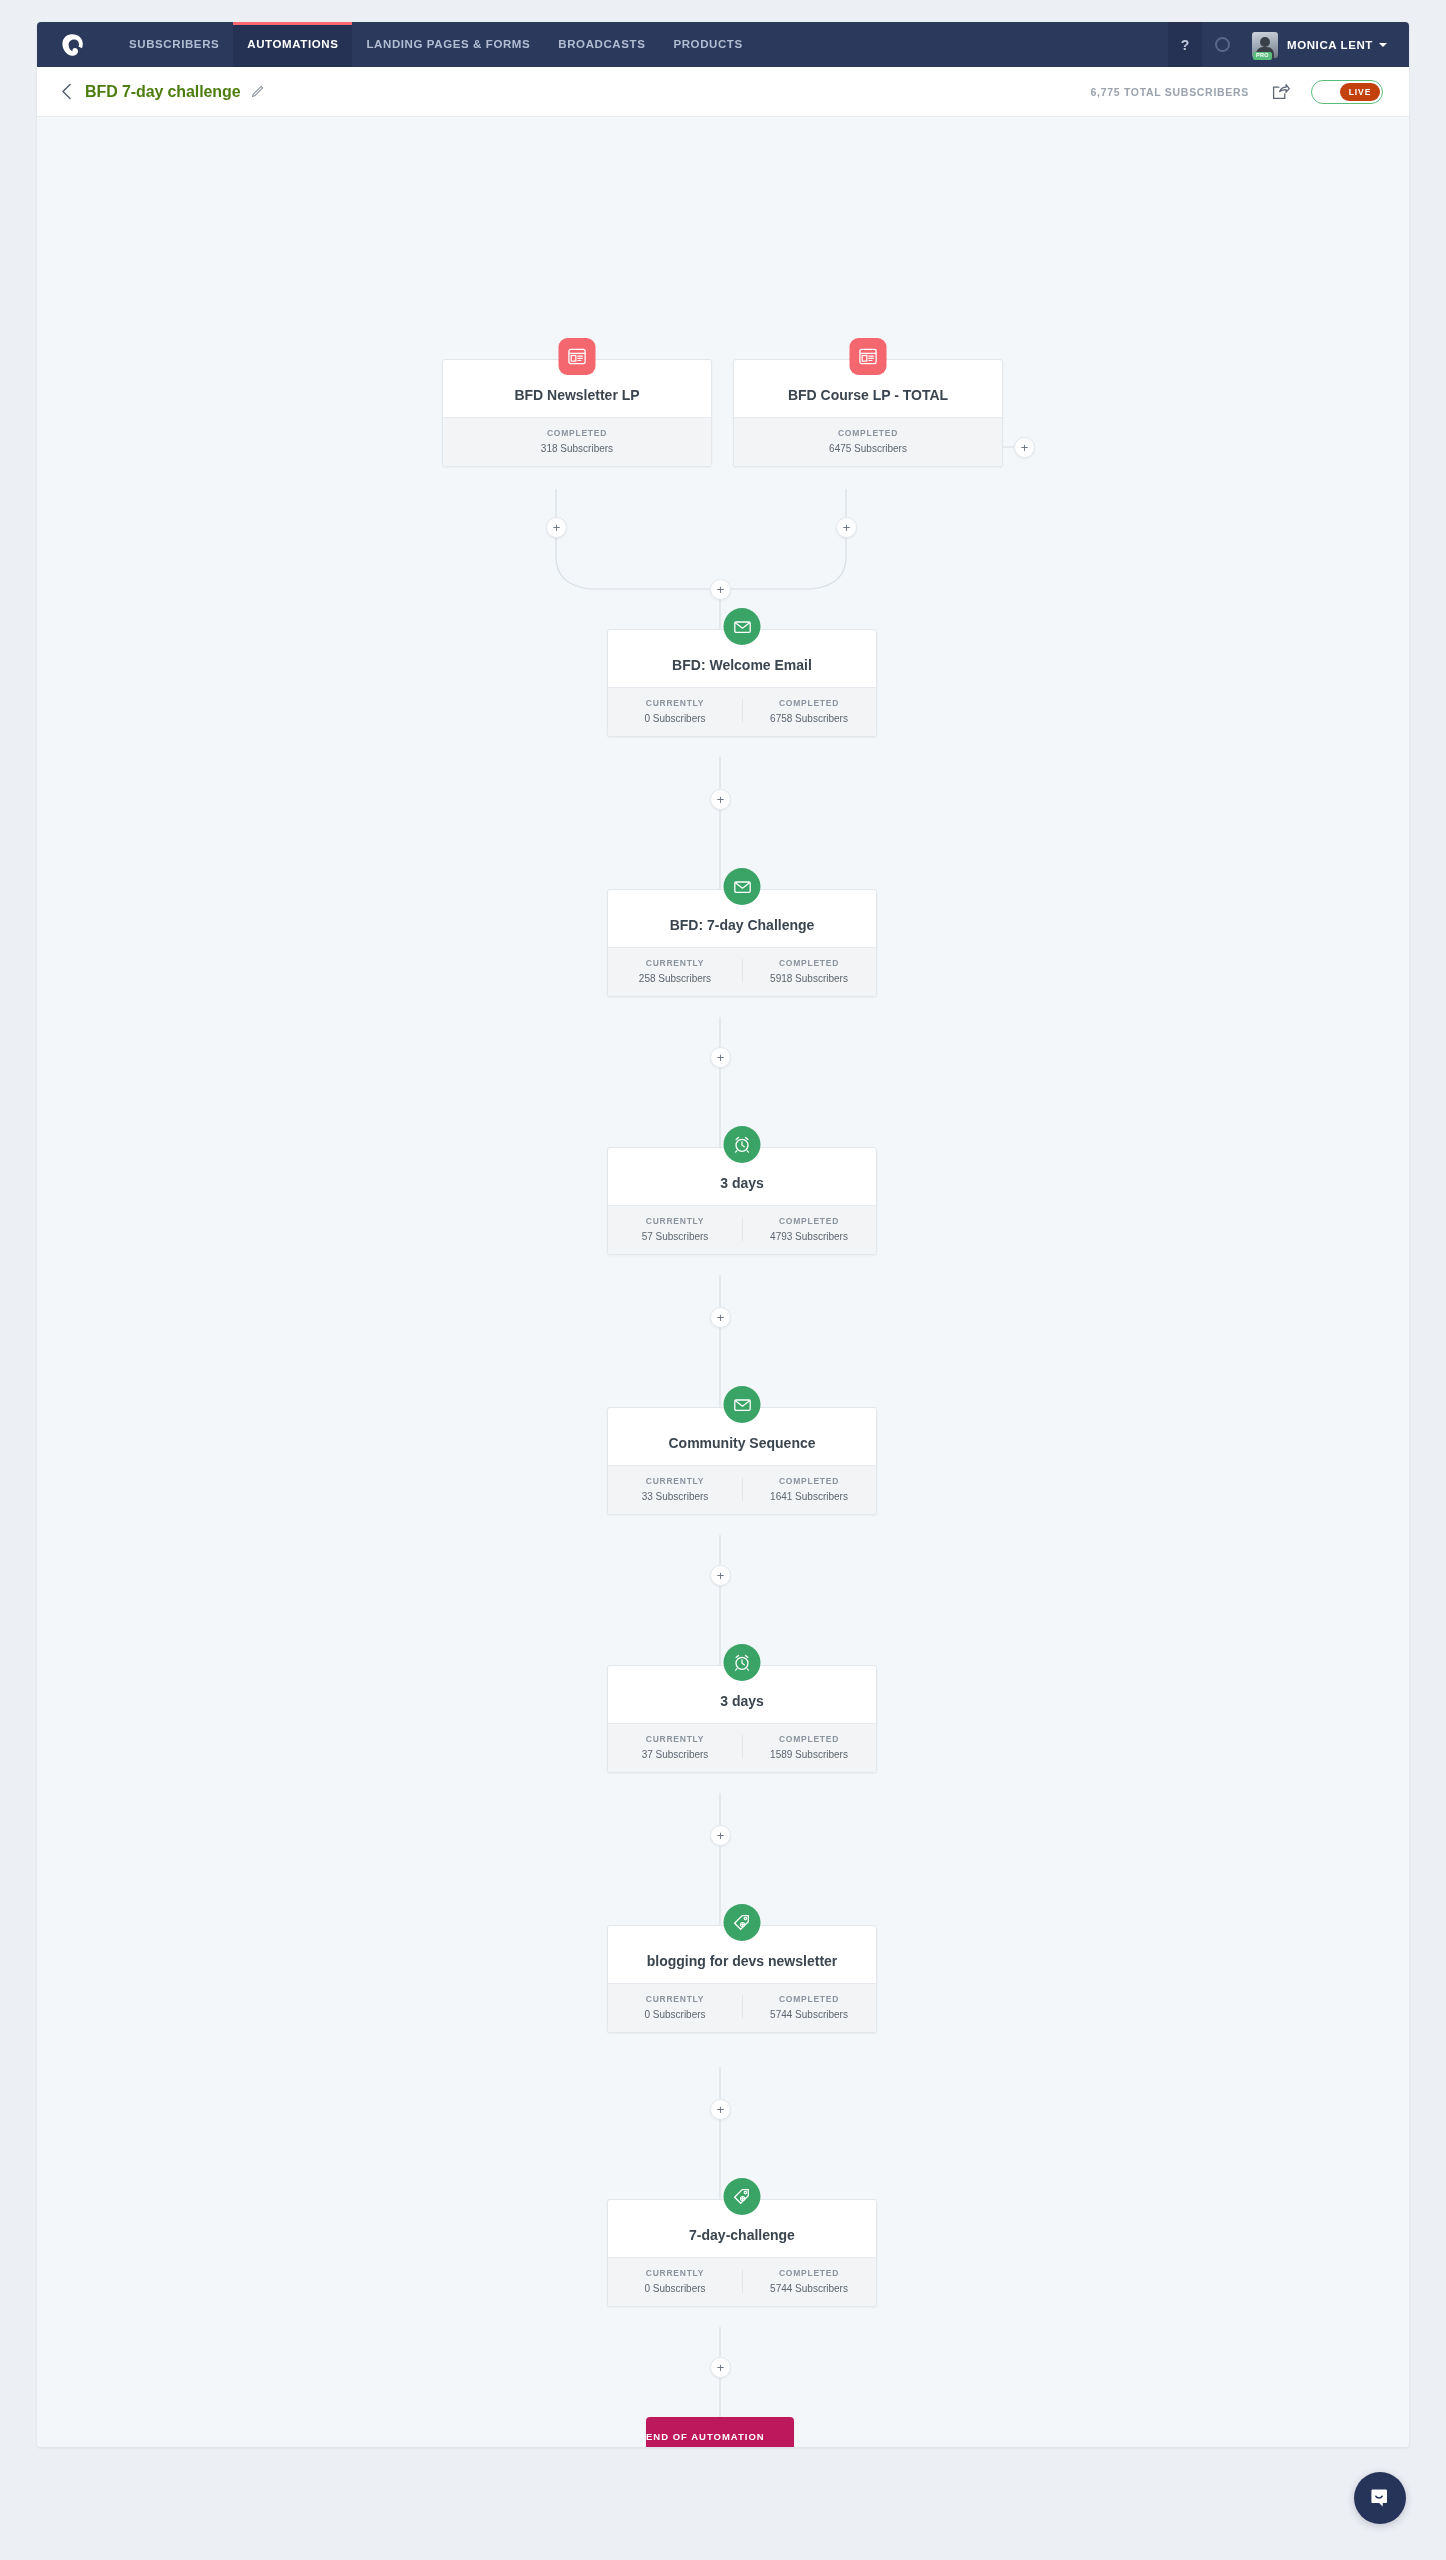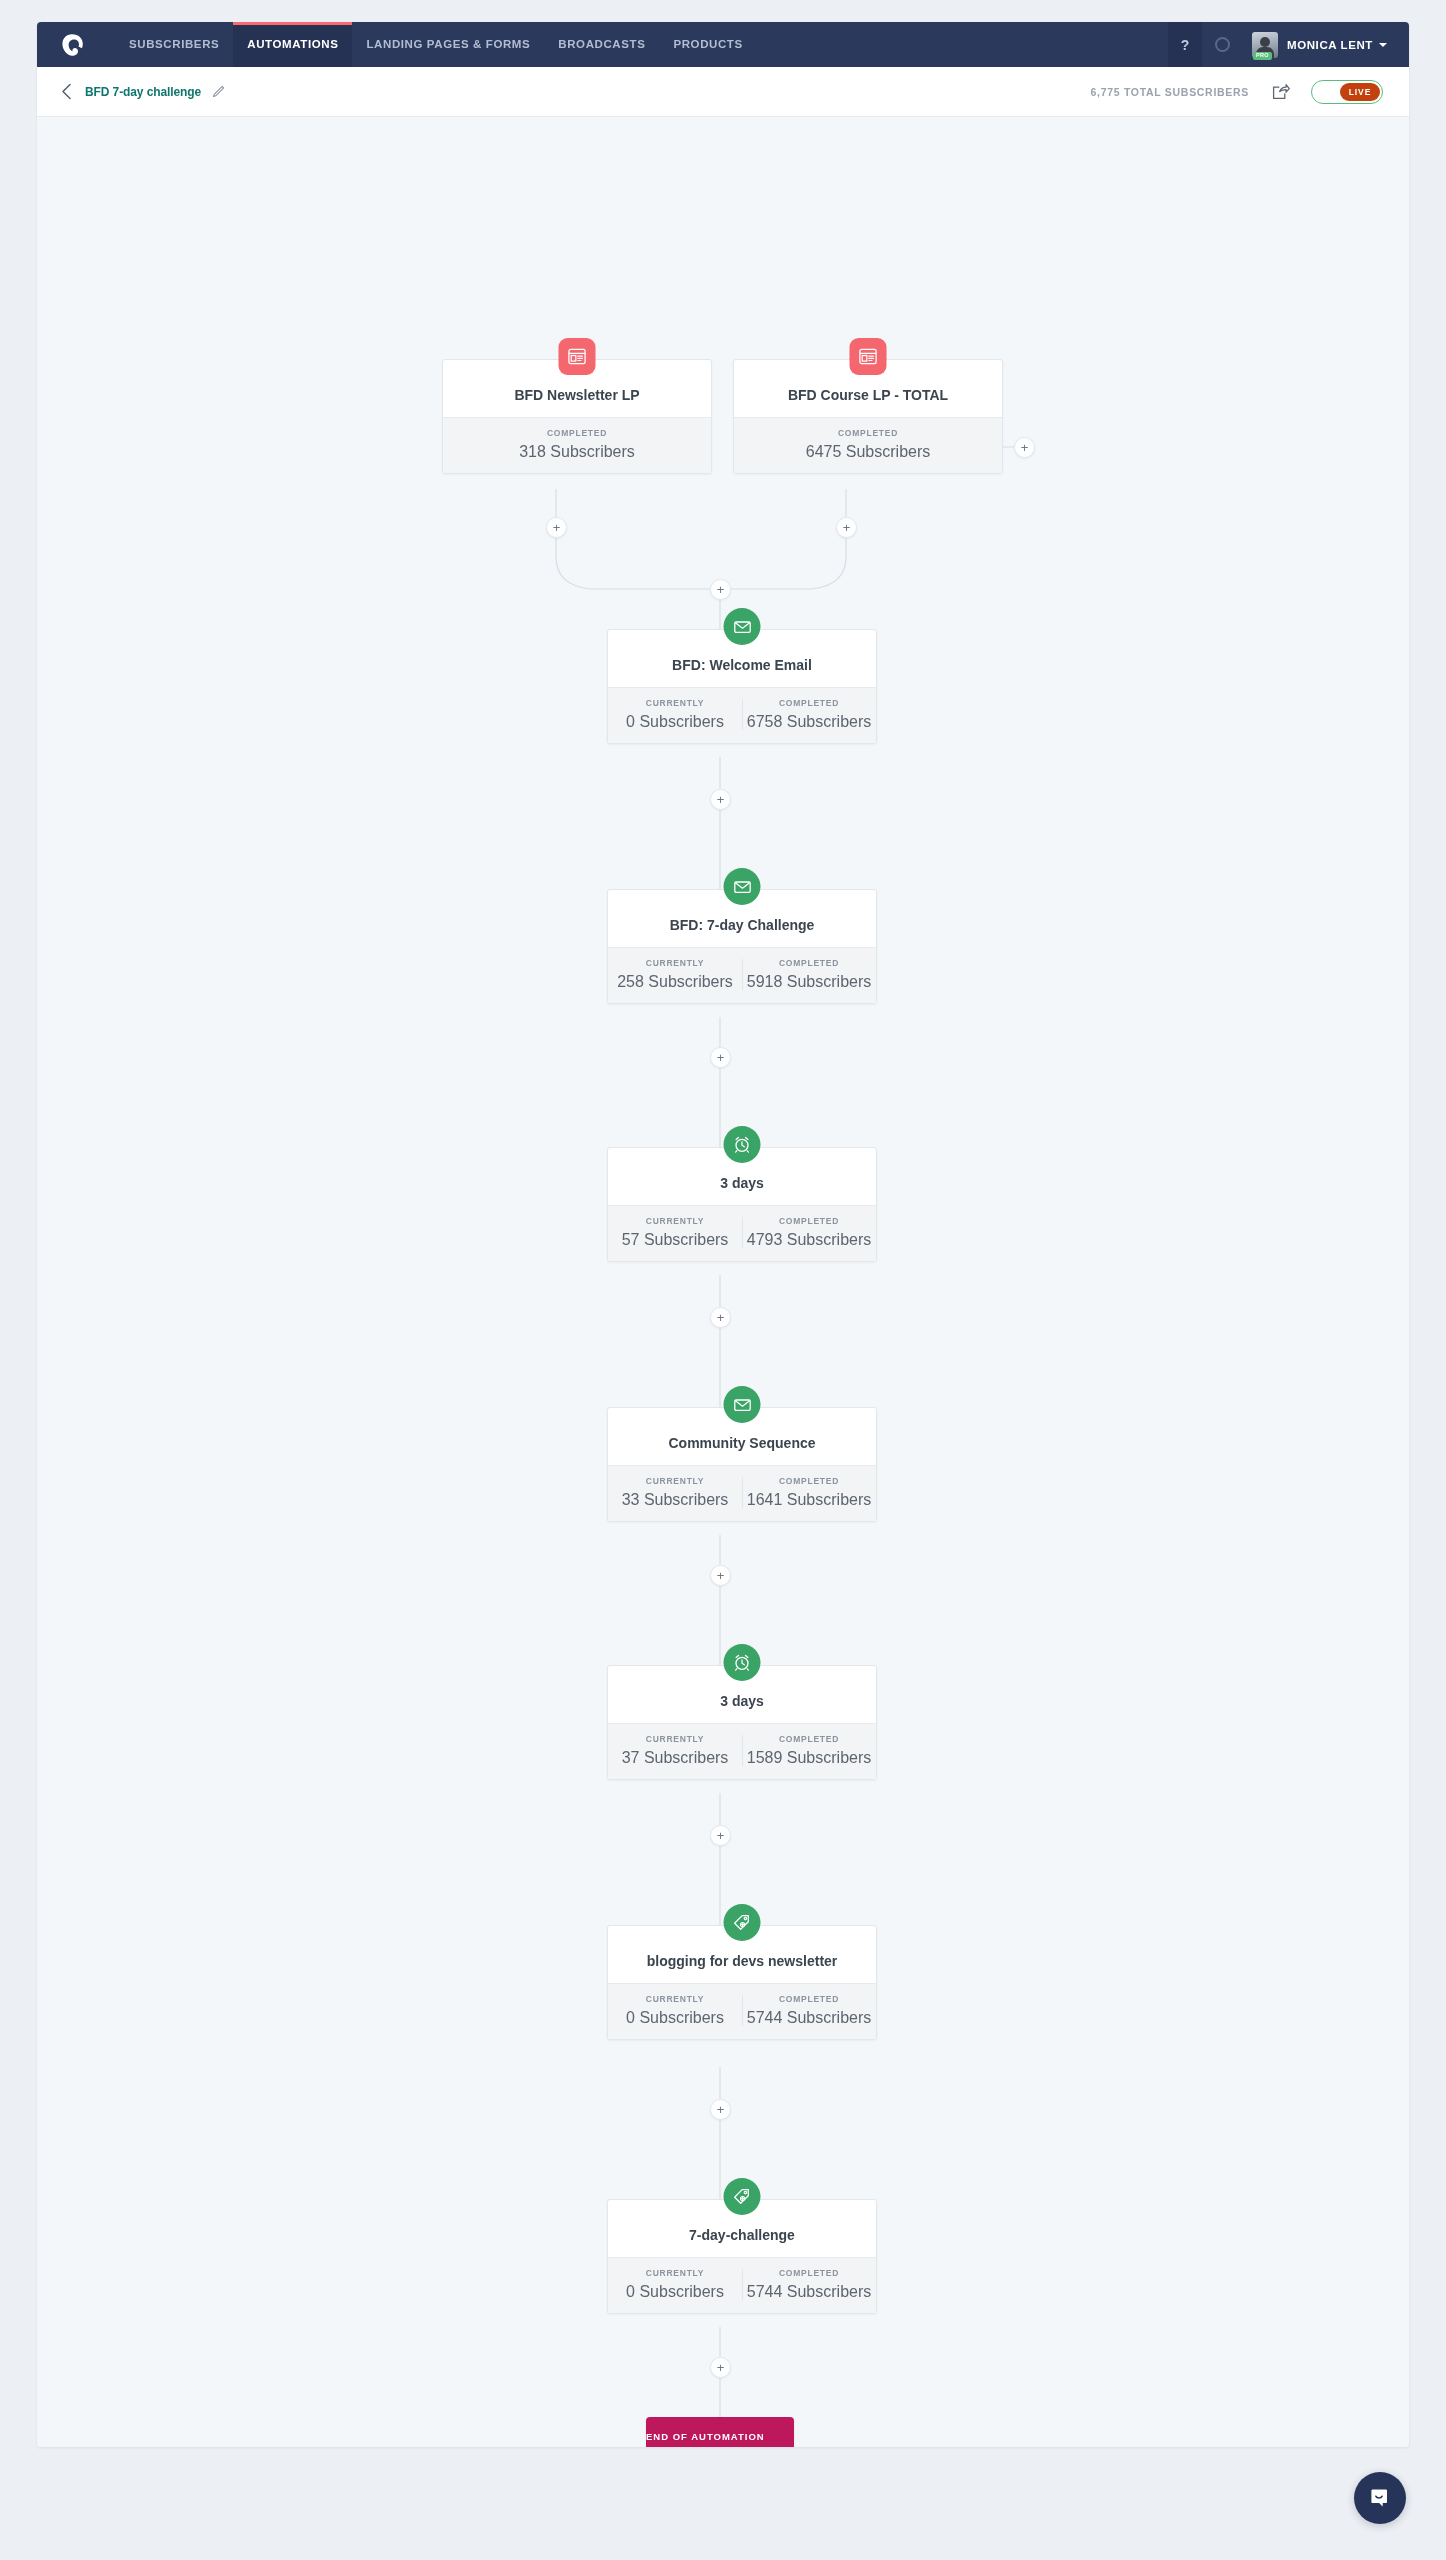--- a/index.html
+++ b/index.html
@@ -163,22 +163,22 @@
     border-bottom: 1px solid #e6ebf0;
   }
   .back-chevron {
     width: 22px; height: 22px;
     display: flex; align-items: center; justify-content: center;
     cursor: pointer;
     margin-right: 8px;
     color: #5a6472;
   }
   .auto-title {
-    font-size: 12px;
-    color: #0f766e;
+    font-size: 16px;
+    color: #4d7c0f;
     font-weight: bold;
     letter-spacing: -0.1px;
     white-space: nowrap;
   }
   .edit-pencil {
     margin-left: 9px;
     width: 16px; height: 16px;
     display: flex; align-items: center; justify-content: center;
     cursor: pointer;
     color: #8c94a0;
@@ -300,21 +300,21 @@
     background: #e1e6ea;
   }
   .stat-label {
     font-size: 8.5px;
     font-weight: bold;
     letter-spacing: 0.75px;
     color: #8b939e;
     margin-bottom: 5px;
   }
   .stat-value {
-    font-size: 16px;
+    font-size: 10px;
     color: #5d6570;
   }
 
   
   .plus-btn {
     position: absolute;
     width: 21px; height: 21px;
     border-radius: 50%;
     background: #ffffff;
     border: 1px solid #e2e7ec;

